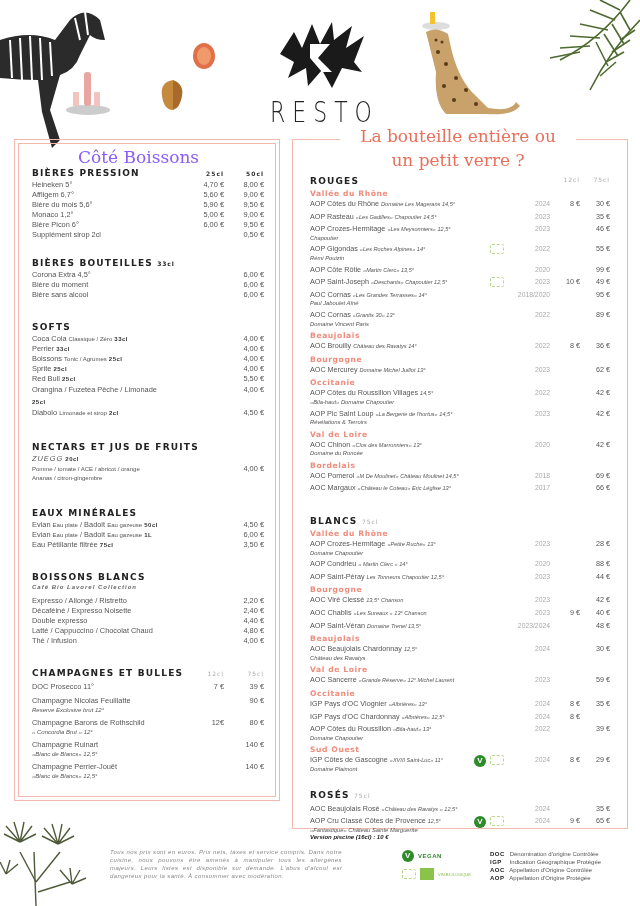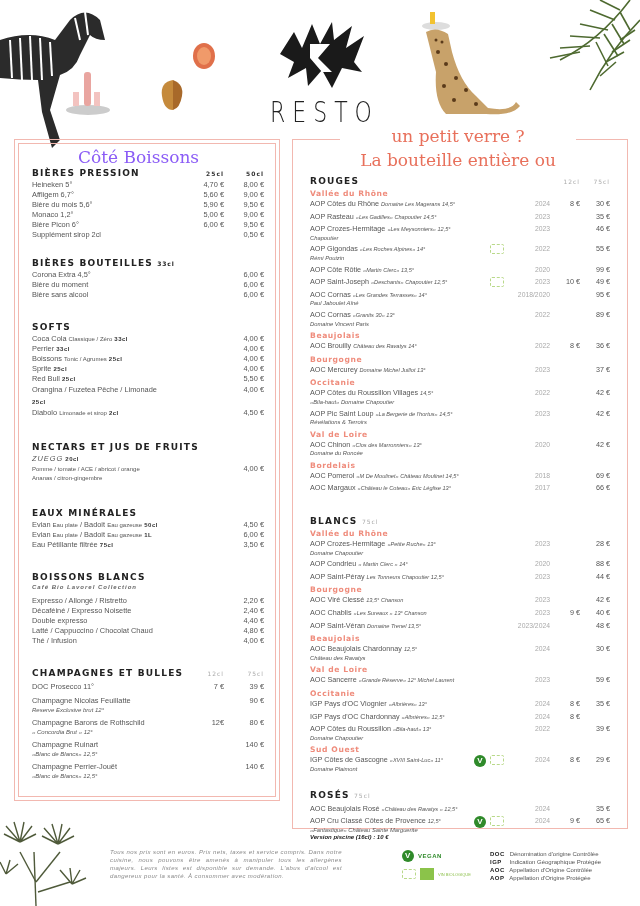--- a/index.html
+++ b/index.html
@@ -56,21 +56,21 @@
   .row .p { width: 40px; text-align: right; }
   .row small { font-size: 6px; }
   .row b { font-weight: bold; font-size: 6px; letter-spacing: 0.5px; color: #333; }
   .sub { font-size: 6px; font-style: italic; color: #555; line-height: 8px; }
   .subhead { font-size: 6px; font-style: italic; font-weight: bold; letter-spacing: 1px; color: #666; margin-bottom: 6px; }
   .item { margin-bottom: 4px; }
 
   
   .right-content { position: absolute; left: 310px; top: 176px; width: 300px; z-index: 2; }
   .rsec { margin-bottom: 16px; }
-  .rhead { display: flex; align-items: center; font-family: "DejaVu Sans", sans-serif; font-weight: bold; font-size: 9px; letter-spacing: 1.2px; color: #222; margin-bottom: 2px; }
+  .rhead { display: flex; align-items: flex-start; font-family: "DejaVu Sans", sans-serif; font-weight: bold; font-size: 9px; letter-spacing: 1.2px; color: #222; margin-bottom: 2px; }
   .rhead .t { flex: 1; }
   .rhead .unit { font-size: 6px; color: #aaa; font-weight: normal; letter-spacing: 1px; }
   .region { font-family: "DejaVu Sans", sans-serif; font-weight: bold; font-size: 7.6px; color: #ef8c7c; letter-spacing: 0.6px; line-height: 11px; }
   .wine { display: flex; align-items: flex-start; font-size: 7.2px; line-height: 9.6px; color: #555; margin-bottom: 2px; }
   .wine .n { flex: 1; }
   .wine .n i { font-size: 5.6px; }
   .wine .icons { width: 42px; display: flex; gap: 4px; justify-content: flex-end; padding-right: 4px; }
   .wine .yr { width: 42px; text-align: right; color: #aaa; font-size: 6.8px; }
   .wine .g { width: 30px; text-align: right; }
   .wine .b { width: 30px; text-align: right; }
@@ -367,22 +367,22 @@
     <div class="item row">
         <span class="n"><span>Champagne Perrier-Jouët</span><div class="sub">«Blanc de Blancs» 12,5°</div></span>
         <span class="p"></span>
         <span class="p">140 €</span>
       </div>
   </div>
 </div>
 
 <div class="box-right"></div>
 <div class="title-right">
+  <div>La bouteille entière ou</div>
   <div>un petit verre ?</div>
-  <div>La bouteille entière ou</div>
 </div>
 
 <div class="right-content" id="wine-menu">
     <div class="rsec">
       <div class="rhead">
         <span class="t">ROUGES</span>
         <span class="unit" style="width:30px;text-align:right;">12cl</span>
         <span class="unit" style="width:30px;text-align:right;">75cl</span>
       </div>
       <div class="region">Vallée du Rhône</div>
@@ -453,21 +453,21 @@
         <span class="yr">2022</span>
         <span class="g">8 €</span>
         <span class="b">36 €</span>
       </div>
       <div class="region">Bourgogne</div>
       <div class="wine">
         <span class="n"><span>AOC Mercurey</span> <i>Domaine Michel Juillot 13°</i></span>
         <span class="icons"></span>
         <span class="yr">2023</span>
         <span class="g"></span>
-        <span class="b">37 €</span>
+        <span class="b">62 €</span>
       </div>
       <div class="region">Occitanie</div>
       <div class="wine">
         <span class="n"><span>AOP Côtes du Roussillon Villages</span> <i>14,5°</i><div class="sub">«Bila-haut» Domaine Chapoutier</div></span>
         <span class="icons"></span>
         <span class="yr">2022</span>
         <span class="g"></span>
         <span class="b">42 €</span>
       </div>
       <div class="wine">

